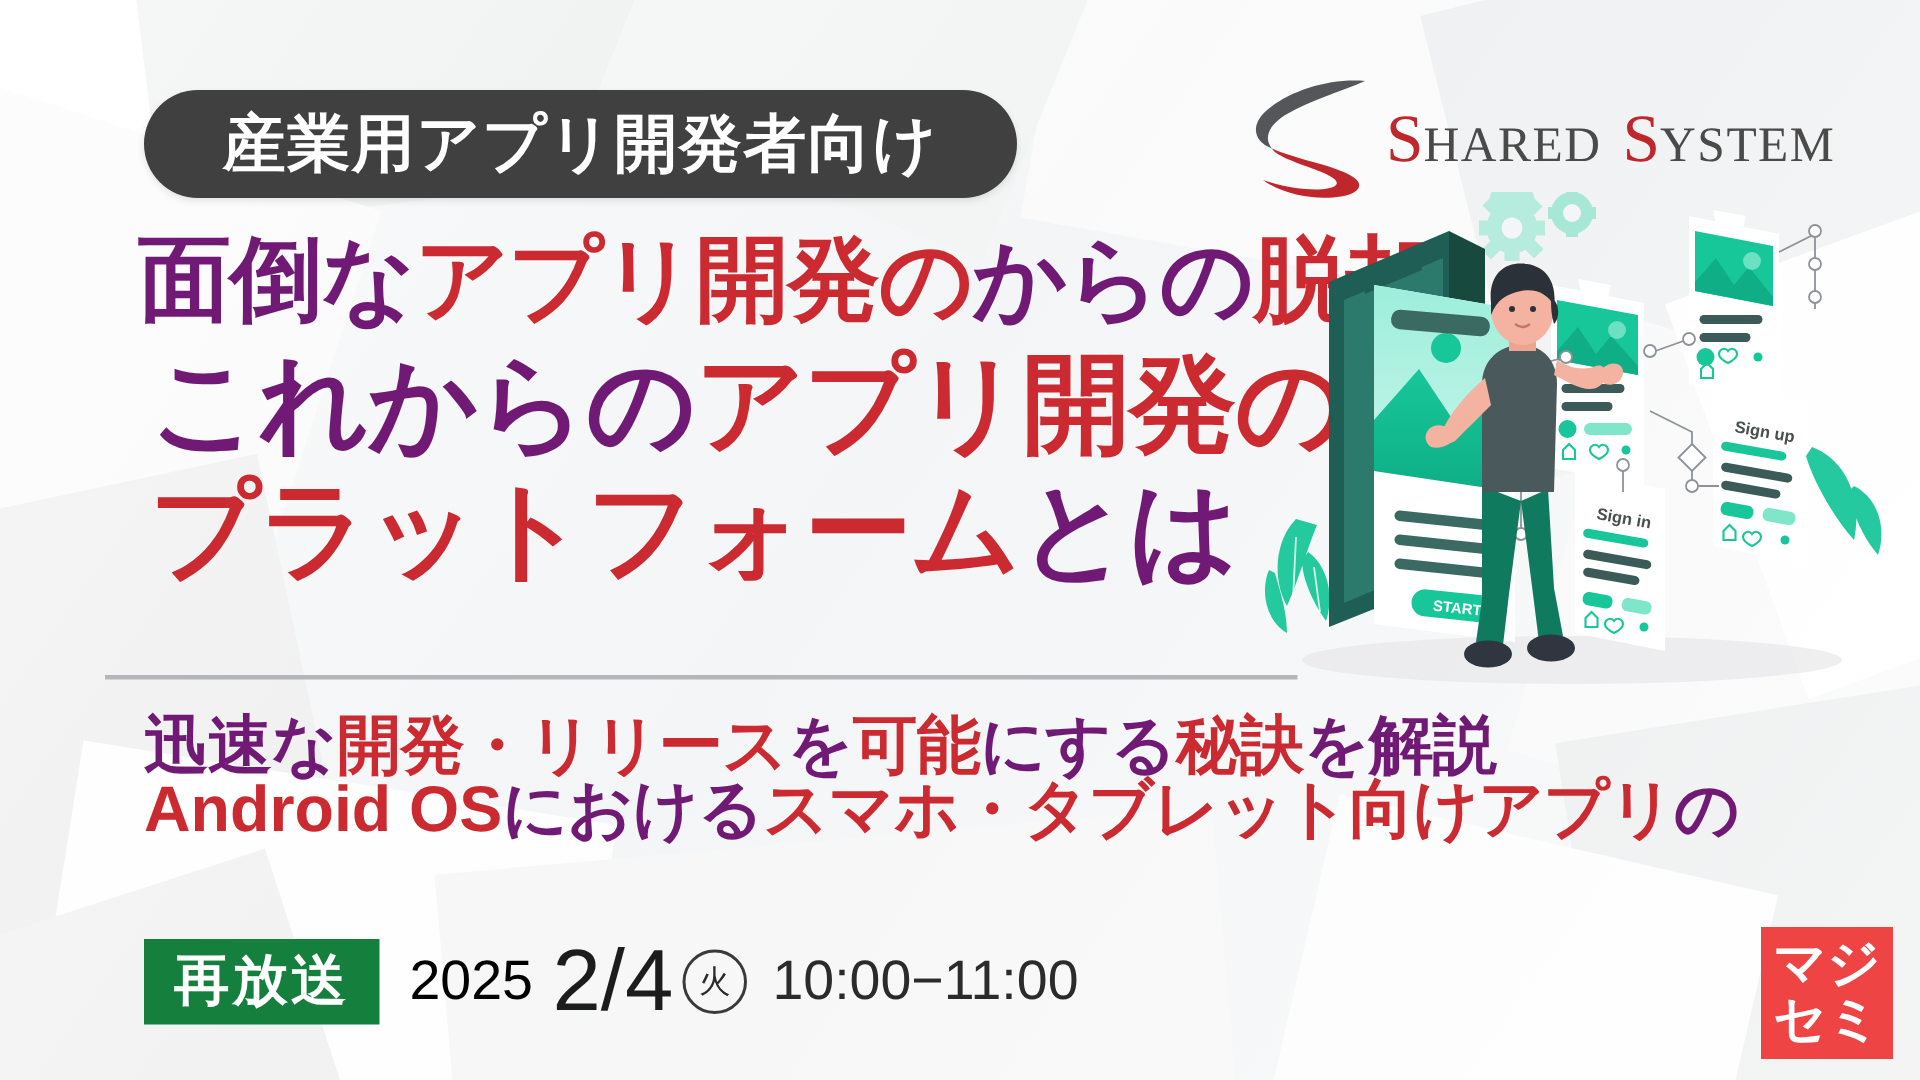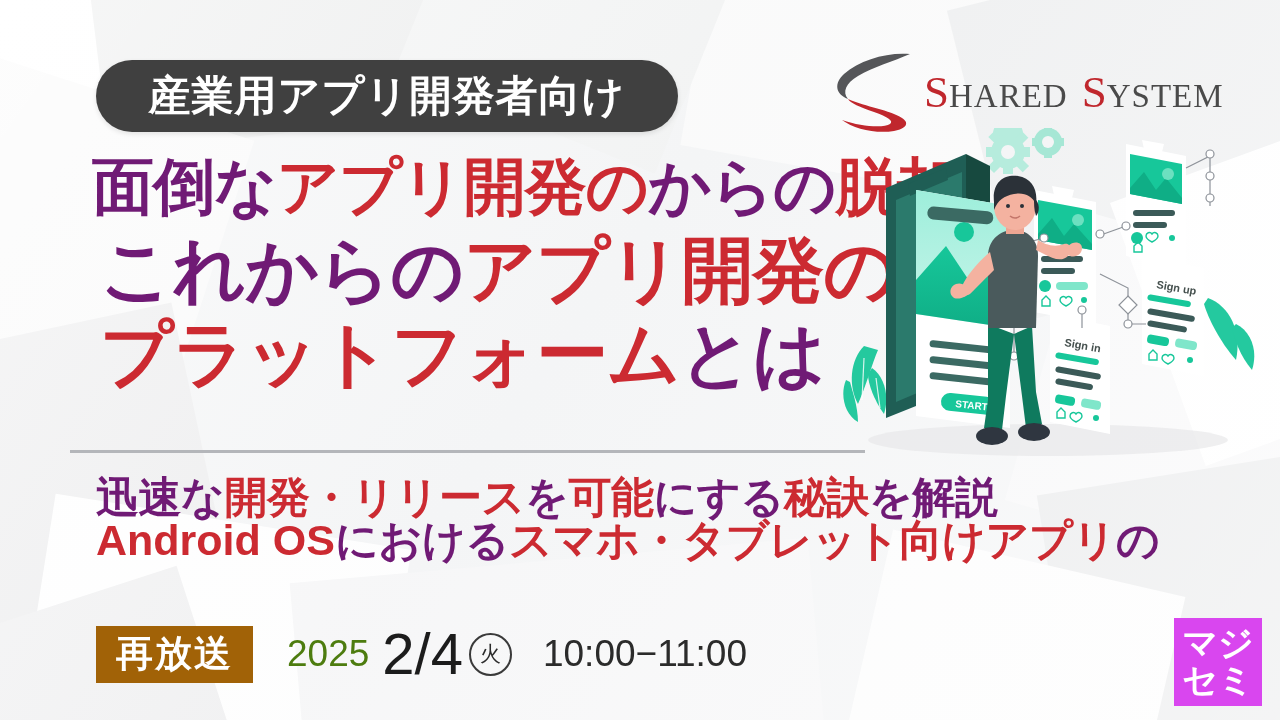--- a/index.html
+++ b/index.html
@@ -134,73 +134,73 @@
   .sub-latin { letter-spacing: 0px; }
 
   
   .footer {
     position: absolute;
     left: 96px; top: 618px;
     height: 72px;
     display: flex; align-items: center;
   }
   .rebroadcast {
-    background: #a16207;
+    background: #15803d;
     color: #ffffff;
     font-size: 37px;
     font-weight: bold;
     letter-spacing: 2px;
     padding: 9px 20px 11px 20px;
     line-height: 1;
     white-space: nowrap;
   }
   .webinar-word {
     margin-left: 40px;
     font-size: 38px;
     color: #1c1c1c;
     letter-spacing: 7px;
     font-weight: normal;
     white-space: nowrap;
   }
   .year {
-    margin-left: 34px;
+    margin-left: 20px;
     font-size: 37px;
-    color: #4d7c0f;
+    color: #000000;
     white-space: nowrap;
   }
   .daynum {
     margin-left: 13px;
     font-size: 58px;
     color: #1c1c1c;
     line-height: 0.9;
     white-space: nowrap;
   }
   .dow-circle {
     margin-left: 6px;
     width: 39px; height: 39px;
     border: 2px solid #3a3a3a;
     border-radius: 50%;
     display: flex; align-items: center; justify-content: center;
     font-size: 21px;
     color: #2b2b2b;
     flex: none;
   }
   .timerange {
-    margin-left: 31px;
+    margin-left: 17px;
     font-size: 37px;
     color: #2b2b2b;
     white-space: nowrap;
   }
 
   
   .majisemi {
     position: absolute;
     left: 1174px; top: 618px;
     width: 88px; height: 88px;
-    background: #d946ef;
+    background: #ef4444;
     display: flex; flex-direction: column;
     align-items: center; justify-content: center;
   }
   .majisemi-line {
     color: #ffffff;
     font-size: 35px;
     font-weight: bold;
     line-height: 1.05;
     letter-spacing: 0px;
   }

